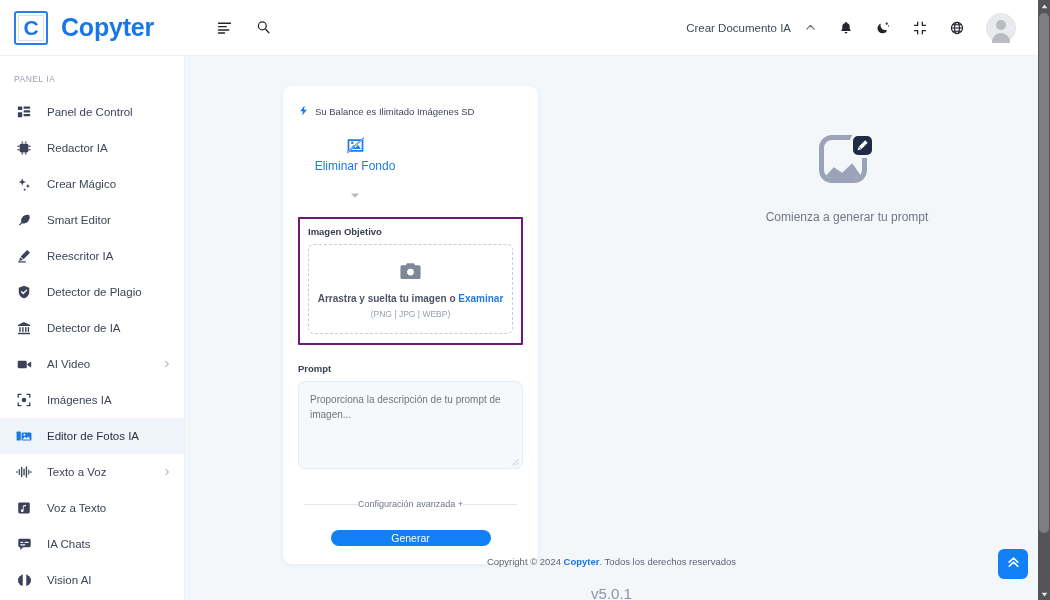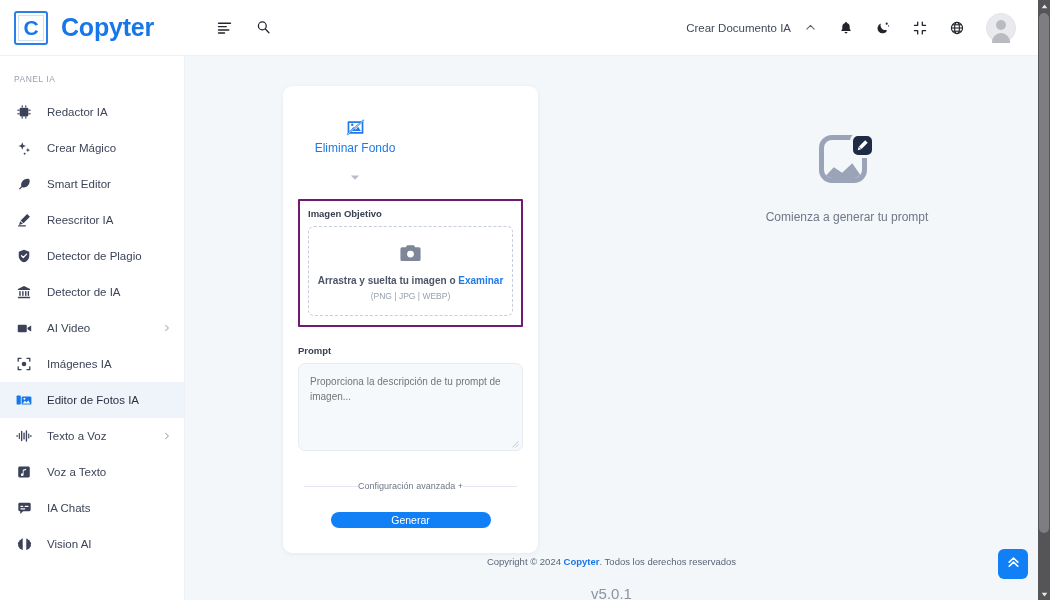--- a/index.html
+++ b/index.html
@@ -330,20 +330,32 @@
           <span class="avatar-head"></span>
           <span class="avatar-body"></span>
         </span>
       </span>
     </div>
   </div>
 
   <nav class="sidebar">
     <div class="panel-label">PANEL IA</div>
 
+    <div class="nav-item">
+      <span class="nav-ico">
+        <svg width="14" height="14" viewBox="0 0 16 16" fill="currentColor">
+          <rect x="1" y="1.8" width="5" height="4" rx="0.7"></rect>
+          <rect x="1" y="8.2" width="5" height="5.8" rx="0.7"></rect>
+          <rect x="7.6" y="1.8" width="7.4" height="2.6" rx="0.7"></rect>
+          <rect x="7.6" y="6" width="7.4" height="2.6" rx="0.7"></rect>
+          <rect x="7.6" y="10.2" width="7.4" height="2.6" rx="0.7"></rect>
+        </svg>
+      </span>
+      <span class="nav-label">Panel de Control</span>
+    </div>
 
     <div class="nav-item">
       <span class="nav-ico">
         <svg width="14" height="14" viewBox="0 0 16 16" fill="currentColor">
           <rect x="3" y="3" width="10" height="10" rx="1.6"></rect>
           <rect x="5.3" y="0.4" width="1.3" height="2.4"></rect>
             <rect x="9.4" y="0.4" width="1.3" height="2.4"></rect>
           <rect x="5.3" y="13.2" width="1.3" height="2.4"></rect>
             <rect x="9.4" y="13.2" width="1.3" height="2.4"></rect>
           <rect x="0.4" y="5.3" width="2.4" height="1.3"></rect>
@@ -502,20 +514,28 @@
       </span>
       <span class="nav-label">Vision AI</span>
     </div>
   </nav>
 
   <div class="main">
     <div class="content-row">
 
       <div class="card">
 
+        <div class="balance-row">
+          <span class="bolt">
+            <svg width="11" height="11" viewBox="0 0 12 12" fill="currentColor">
+              <path d="M7.2.6L2.3 6.7h3L4.6 11.4 9.7 5.1h-3z"></path>
+            </svg>
+          </span>
+          <span class="balance-text">Su Balance es Ilimitado Imágenes SD</span>
+        </div>
 
         <div class="tool-tab">
           <span class="tool-tab-ico">
             <svg width="19" height="19" viewBox="0 0 20 20" fill="currentColor">
               <path d="M2.6 3.4h14.8a.9.9 0 0 1 .9.9v11.4a.9.9 0 0 1-.9.9H2.6a.9.9 0 0 1-.9-.9V4.3a.9.9 0 0 1 .9-.9zm.9 11.4h13V5.2h-13z"></path>
               <path d="M4.4 13.6l3.4-4 2.4 2.7 2.5-3.2 3 4.5z"></path>
               <circle cx="6.6" cy="7.2" r="1.3"></circle>
               <line x1="1.6" y1="17.2" x2="18.3" y2="2.6" stroke="currentColor" stroke-width="1.7" stroke-linecap="round"></line>
               <line x1="1.6" y1="17.2" x2="18.3" y2="2.6" stroke="#ffffff" stroke-width="0.7" stroke-linecap="round"></line>
             </svg>

